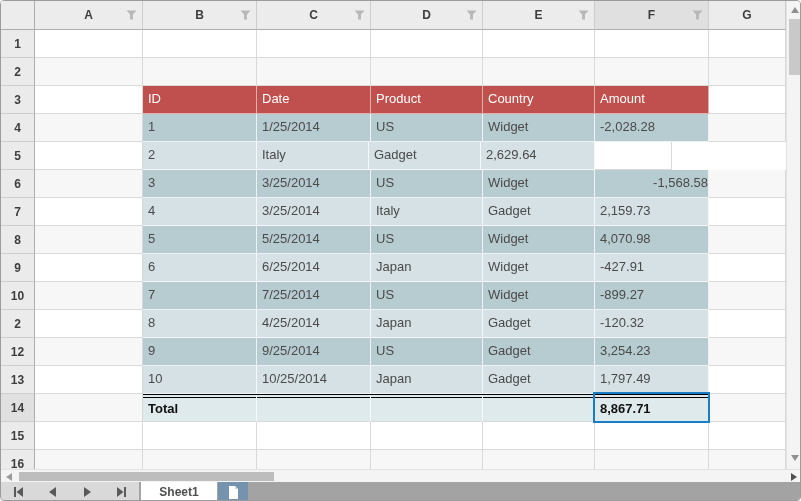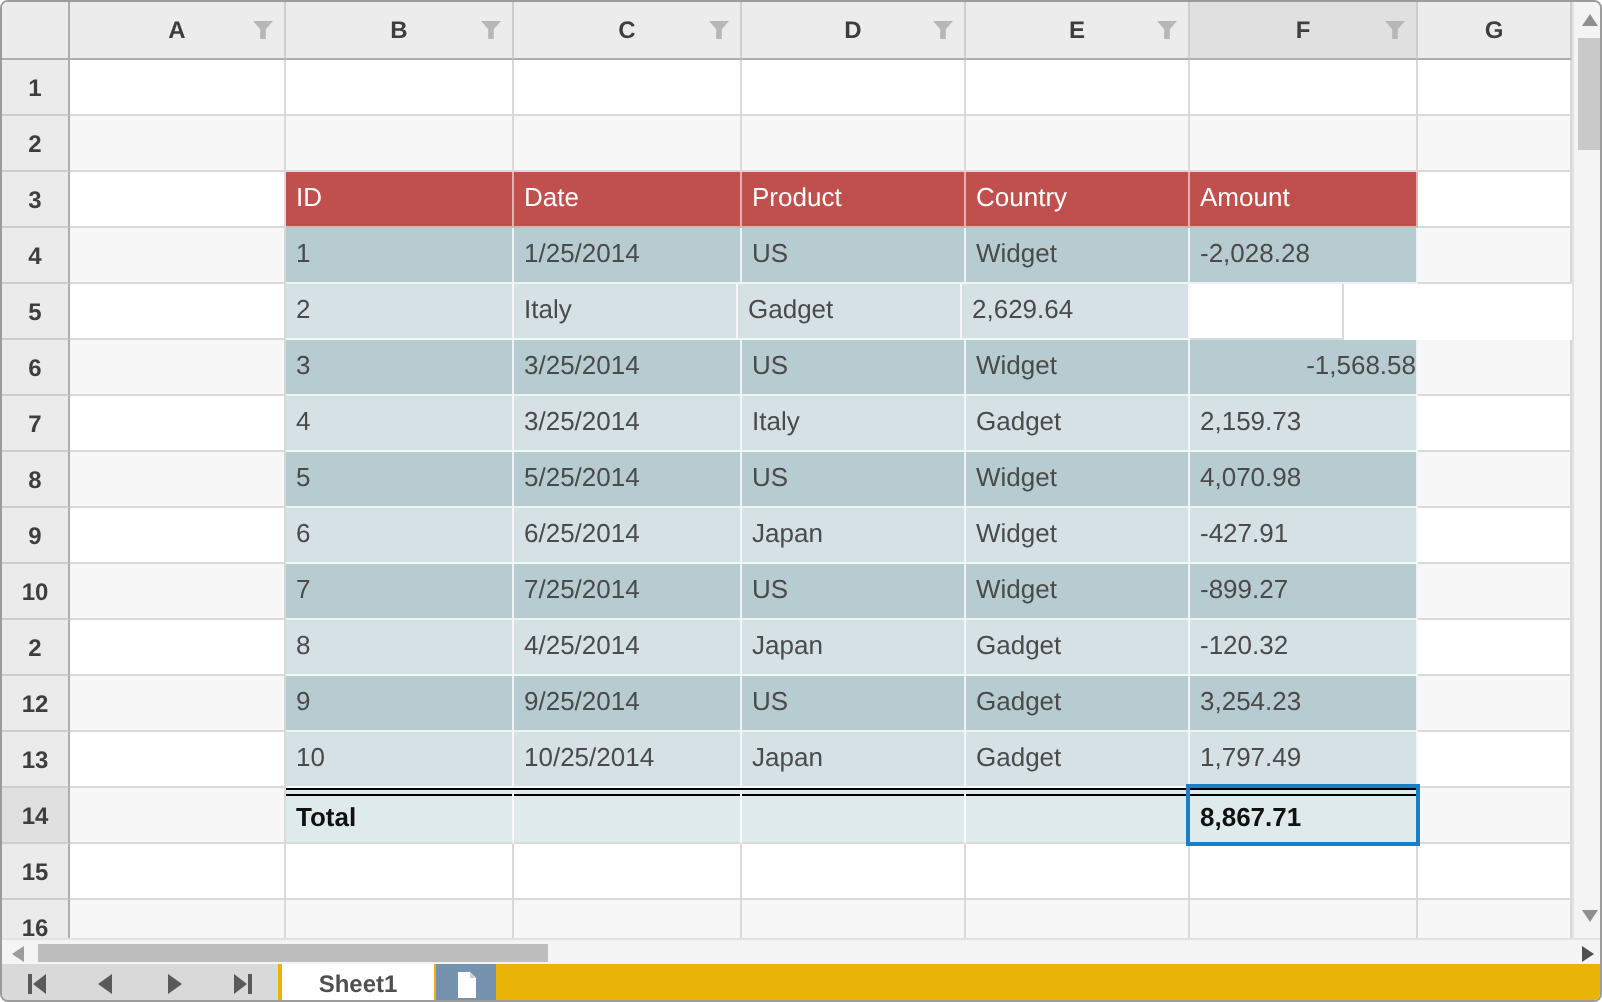--- a/index.html
+++ b/index.html
@@ -36,21 +36,21 @@
   .varrow{position:absolute;left:4px;width:0;height:0;border-left:4px solid transparent;border-right:4px solid transparent;}
   .varrow.up{top:6px;border-bottom:6px solid #8f8f8f;}
   .varrow.down{bottom:8px;border-top:6px solid #8f8f8f;}
   
   .hscroll{position:absolute;left:0;top:468px;width:801px;height:13px;background:#f4f4f4;border-top:1px solid #e2e2e2;box-sizing:border-box;}
   .hthumb{position:absolute;left:18px;top:2px;width:255px;height:9px;background:#bdbdbd;}
   .harrow{position:absolute;top:3px;width:0;height:0;border-top:4px solid transparent;border-bottom:4px solid transparent;}
   .harrow.left{left:5px;border-right:6px solid #9c9c9c;}
   .harrow.right{right:5px;border-left:6px solid #4f4f4f;}
   
-  .sheetbar{position:absolute;left:0;top:481px;width:801px;height:20px;background:#eab308;}
+  .sheetbar{position:absolute;left:0;top:481px;width:801px;height:20px;background:#a3a3a3;}
   .nav{position:absolute;left:0;top:0;width:138px;height:20px;background:#d9d9d9;display:flex;align-items:center;
     justify-content:space-around;border-radius:0 0 0 3px;}
   .navbtn{width:14px;height:14px;display:flex;align-items:center;justify-content:center;cursor:pointer;}
   .tab{position:absolute;left:140px;top:0;width:76px;height:20px;background:#fff;display:flex;align-items:center;
     justify-content:center;font-size:12px;font-weight:bold;color:#4f4f4f;cursor:pointer;}
   .addbtn{position:absolute;left:217px;top:0;width:30px;height:20px;background:#7593ae;display:flex;align-items:center;
     justify-content:center;cursor:pointer;}
 </style>
 </head>
 <body>

